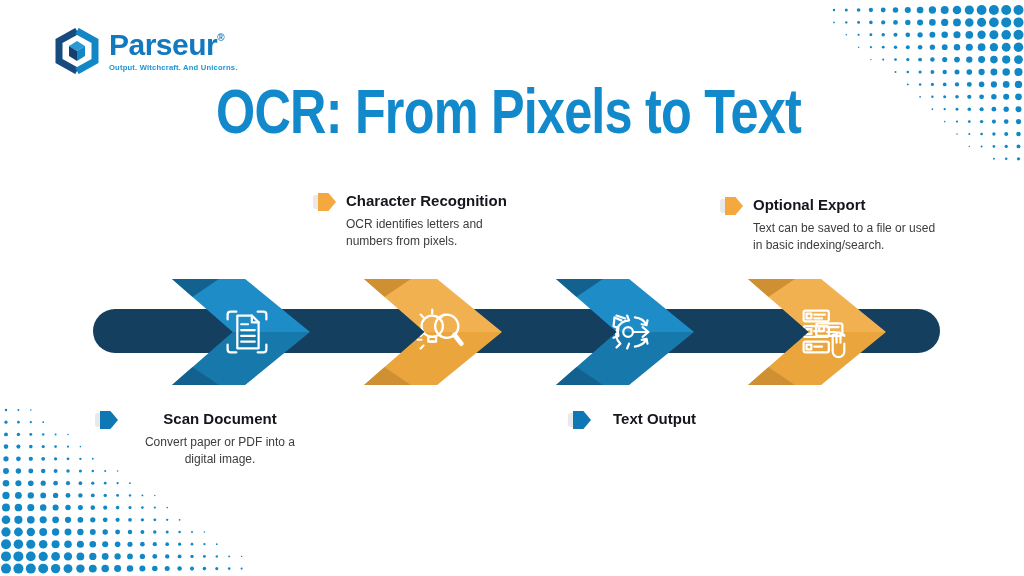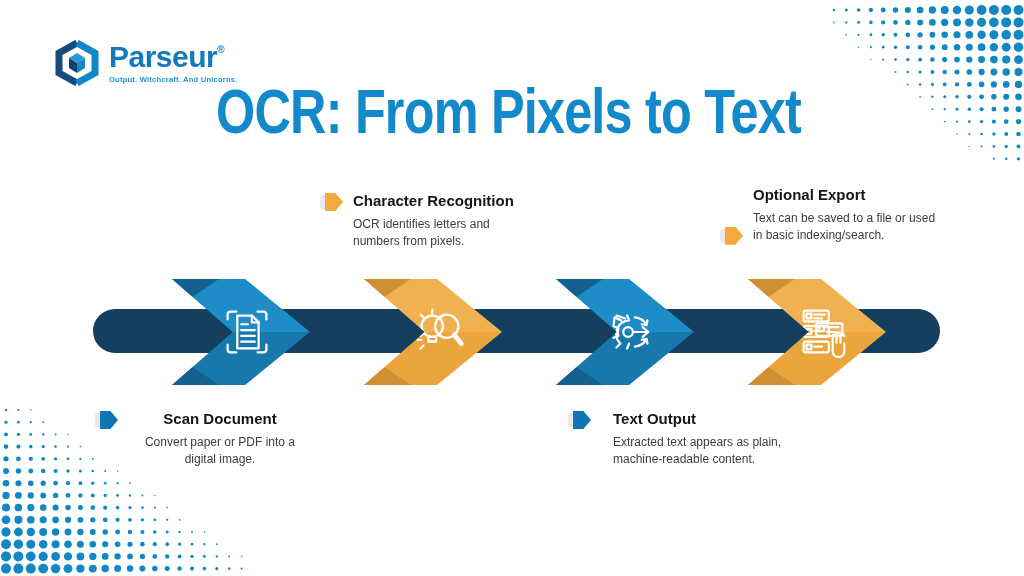--- a/index.html
+++ b/index.html
@@ -1,21 +1,21 @@
 <!DOCTYPE html>
 <html><head>
 <meta charset="utf-8">
 <style>
   html,body{margin:0;padding:0;background:#fff;}
   .canvas{
     position:relative;width:1024px;height:576px;background:#ffffff;overflow:hidden;
     font-family:"Liberation Sans",sans-serif;
   }
   
-  .logo{position:absolute;left:54px;top:40px;display:flex;align-items:center;gap:9px;}
+  .logo{position:absolute;left:54px;top:28px;display:flex;align-items:center;gap:9px;}
   .logo-text{display:flex;flex-direction:column;}
   .logo-word{font-size:30px;font-weight:bold;color:#1379bd;line-height:1;letter-spacing:-0.5px;}
   .logo-word sup{font-size:10px;vertical-align:14px;}
   .logo-tagline{font-size:7.6px;font-weight:bold;color:#1e96d2;margin-top:3px;letter-spacing:0.2px;}
   
   .title-wrap{position:absolute;left:0;right:7px;top:80px;text-align:center;}
   .title{
     display:inline-block;font-size:63px;font-weight:bold;color:#1189ca;line-height:1;
     transform:scaleX(0.80);transform-origin:50% 50%;letter-spacing:-1px;white-space:nowrap;
   }
@@ -367,32 +367,32 @@
     <div class="logo-text">
       <div class="logo-word"><span>Parseur</span><sup>®</sup></div>
       <div class="logo-tagline">Output. Witchcraft. And Unicorns.</div>
     </div>
   </div>
 
   <div class="title-wrap">
     <div class="title">OCR: From Pixels to Text</div>
   </div>
 
-  <div class="callout" style="left:320px;top:192px;">
+  <div class="callout" style="left:313px;top:192px;">
     <div class="c-icon orange">
         <div class="tail"></div>
         <div class="head"></div>
       </div>
     <div style="width:186px;">
       <div class="c-head">Character Recognition</div>
       <div class="c-body">OCR identifies letters and numbers from pixels.</div>
     </div>
   </div>
 
-  <div class="callout" style="left:720px;top:186px;align-items:flex-end;">
+  <div class="callout" style="left:720px;top:196px;">
     <div class="c-icon orange">
         <div class="tail"></div>
         <div class="head"></div>
       </div>
     <div style="width:192px;">
       <div class="c-head">Optional Export</div>
       <div class="c-body">Text can be saved to a file or used in basic indexing/search.</div>
     </div>
   </div>
 
@@ -475,17 +475,16 @@
     </div>
   </div>
 
   <div class="callout" style="left:568px;top:410px;">
     <div class="c-icon blue">
         <div class="tail"></div>
         <div class="head"></div>
       </div>
     <div style="width:170px;margin-left:12px;">
       <div class="c-head">Text Output</div>
-      <div class="c-body">Extracted text appears as plain, machine-readable content.</div>
     </div>
   </div>
 
 </div>
 
 </body></html>

